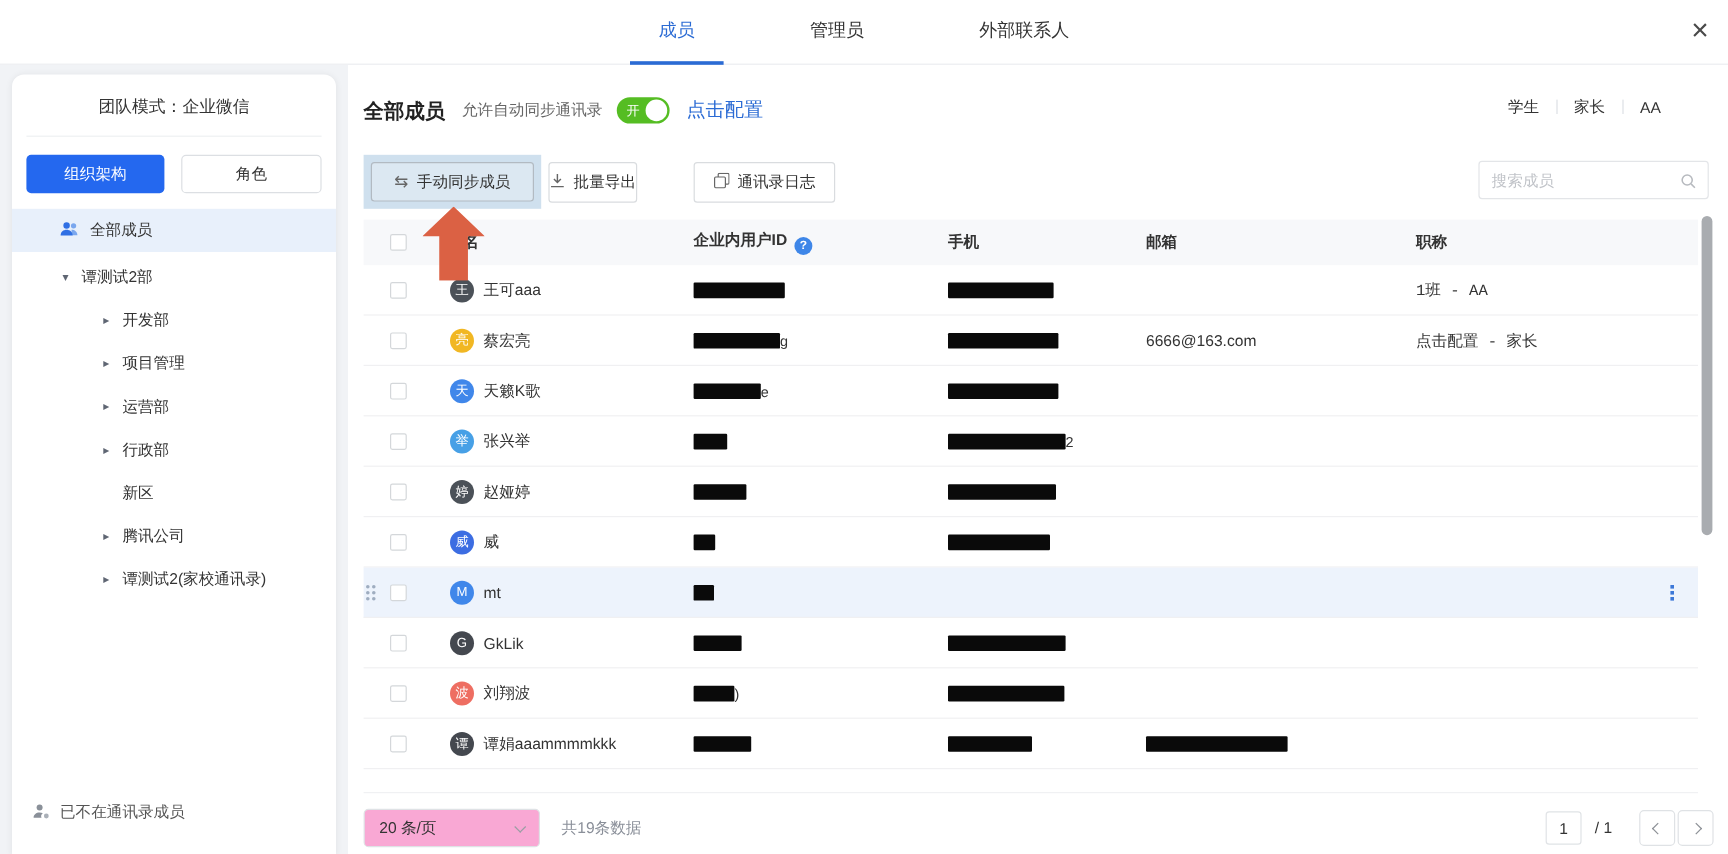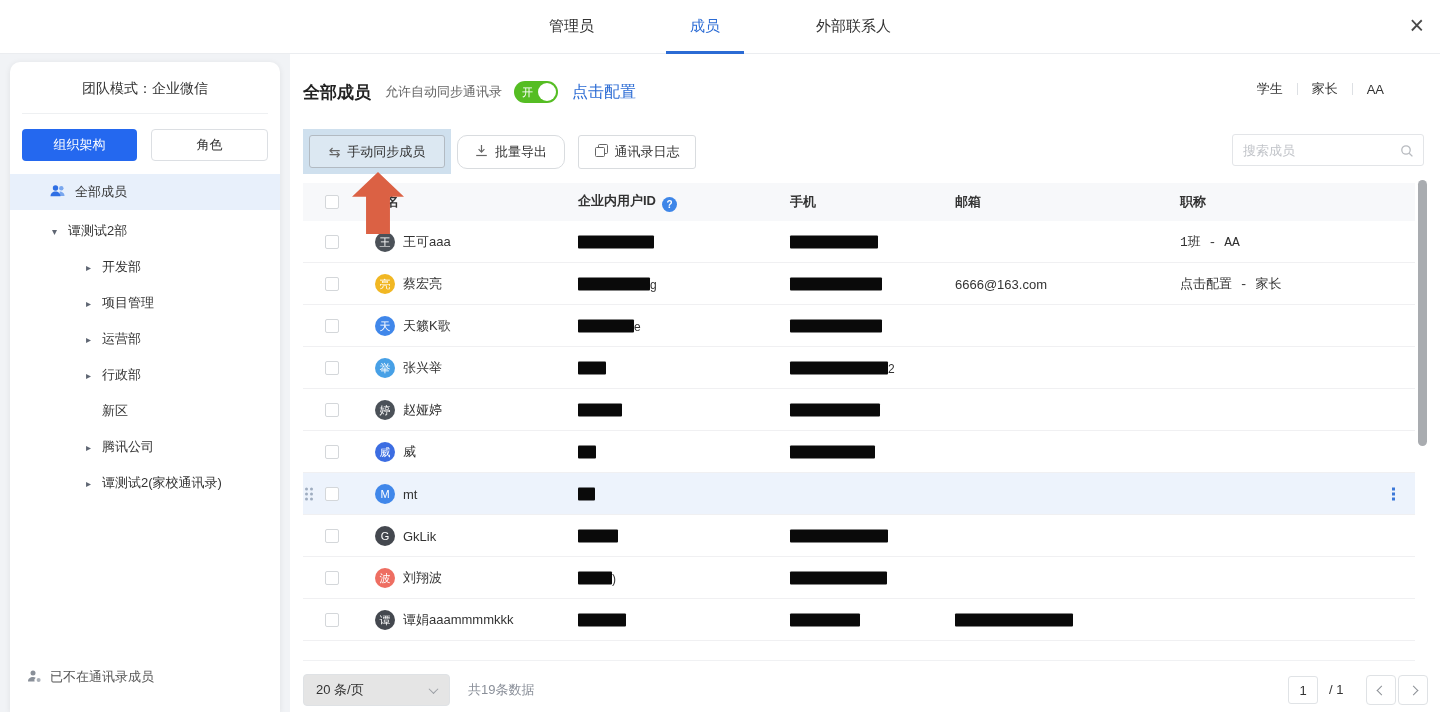--- a/index.html
+++ b/index.html
@@ -47,21 +47,21 @@
   .corner-link{padding:0 14px;cursor:pointer;}
   .corner-div{width:1px;height:12px;background:#dde0e4;}
 
   
   .sync-highlight{position:absolute;left:13px;top:75px;width:148px;height:45px;background:#cfe0ee;
     display:flex;align-items:center;justify-content:center;z-index:2;}
   .btn-sync{width:136px;height:33px;background:rgba(255,255,255,.28);border:1px solid #b2bac2;border-radius:3px;
     display:flex;align-items:center;justify-content:center;gap:7px;font-size:13px;color:#333;cursor:pointer;}
   .tbtn{position:absolute;top:81px;height:34px;background:#fff;border:1px solid #d9dcdf;border-radius:3px;
     display:flex;align-items:center;justify-content:center;gap:7px;font-size:13px;color:#333;cursor:pointer;}
-  .btn-export{left:167px;width:108px;border-radius:10px;}
+  .btn-export{left:167px;width:74px;}
   .btn-log{left:288px;width:118px;}
   .sync-glyph{font-size:14px;color:#666;}
   .search-box{position:absolute;left:942px;top:80px;width:192px;height:32px;border:1px solid #e3e5e8;border-radius:3px;background:#fff;}
   .search-box input{position:absolute;left:0;top:0;width:100%;height:100%;border:none;outline:none;background:transparent;
     padding:0 30px 0 10px;font-size:13px;color:#333;font-family:inherit;}
   .search-box input::placeholder{color:#c0c3c8;}
   .search-ico{position:absolute;right:9px;top:9px;}
 
   
   .ann-arrow{position:absolute;left:62px;top:118px;width:52px;height:62px;background:#db6144;z-index:4;
@@ -89,41 +89,41 @@
   .drag{left:2px;display:grid;grid-template-columns:repeat(2,3px);grid-auto-rows:3px;gap:2px;cursor:grab;}
   .drag i{background:#9fadc0;border-radius:50%;}
   .kebab{left:1086px;display:flex;flex-direction:column;gap:2px;cursor:pointer;padding:3px;}
   .kebab i{width:3px;height:3px;background:#3c78d8;}
 
   .vscroll{position:absolute;left:1128px;top:126px;width:9px;height:266px;background:#a9acb0;border-radius:5px;cursor:pointer;}
 
   
   .t-footer{position:absolute;left:13px;top:606px;width:1112px;height:52px;border-top:1px solid #f0f1f3;}
   .page-size{position:absolute;left:0;top:13px;width:147px;height:32px;border:1px solid #dfe2e5;border-radius:4px;
-    display:flex;align-items:center;padding:0 12px;font-size:13px;color:#333;cursor:pointer;background:#e5e5e5;}
+    display:flex;align-items:center;padding:0 12px;font-size:13px;color:#333;cursor:pointer;background:#f9a8d4;}
   .chev{width:7px;height:7px;display:inline-block;}
   .chev.down{border-right:1.5px solid #9a9ea4;border-bottom:1.5px solid #9a9ea4;transform:rotate(45deg) translate(-1px,-1px);margin-left:auto;}
   .chev.left{border-left:1.5px solid #8c9096;border-bottom:1.5px solid #8c9096;transform:rotate(45deg);}
   .chev.right{border-right:1.5px solid #8c9096;border-top:1.5px solid #8c9096;transform:rotate(45deg);}
   .total-text{position:absolute;left:165px;top:20px;font-size:13px;color:#8a8f99;}
   .page-input{position:absolute;left:985px;top:15px;width:30px;height:28px;border:1px solid #e0e3e6;border-radius:3px;
     text-align:center;font-size:13px;color:#333;font-family:inherit;outline:none;}
   .page-of{position:absolute;left:1026px;top:21px;font-size:13px;color:#333;}
   .pg-btn{position:absolute;top:14px;width:30px;height:30px;border:1px solid #dfe2e5;border-radius:4px;background:#fff;
     display:flex;align-items:center;justify-content:center;cursor:pointer;}
   .pg-prev{left:1063px;}
   .pg-next{left:1095px;}
 </style>
 </head>
 <body>
 
 <div class="topbar">
   <div class="tabs">
+    <div class="tab active">成员</div>
     <div class="tab">管理员</div>
-    <div class="tab active">成员</div>
     <div class="tab">外部联系人</div>
   </div>
   <div class="close-x">×</div>
 </div>
 
 <div class="left-gutter"></div>
 
 <div class="sidebar">
   <div class="team-mode">团队模式：企业微信</div>
   <div class="sb-divider"></div>

